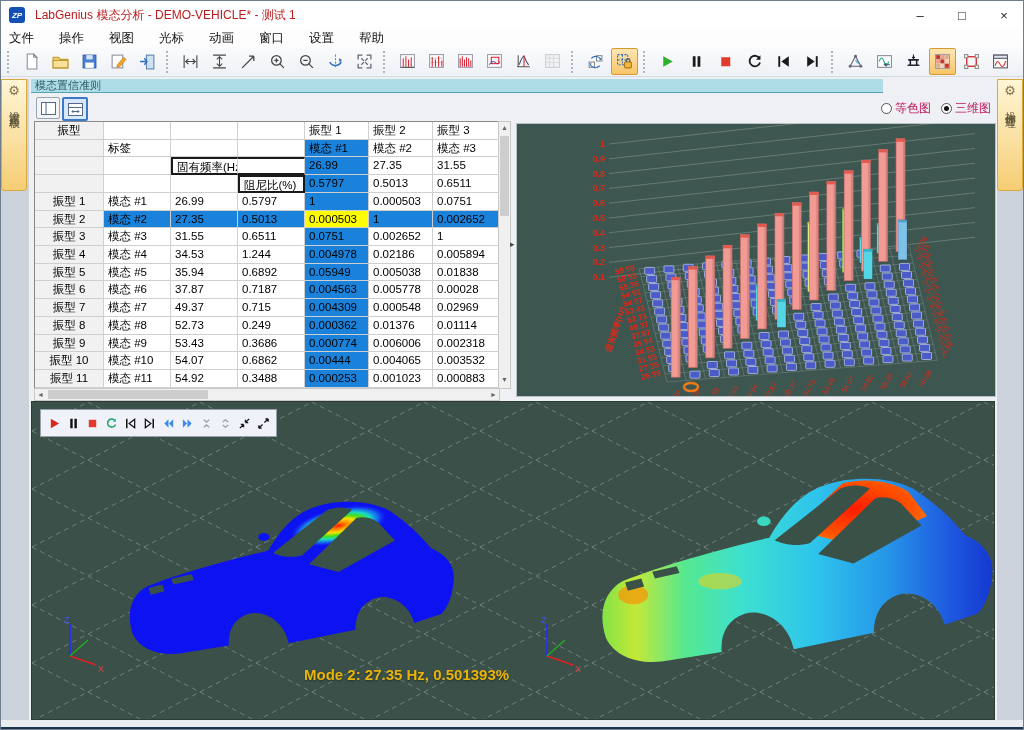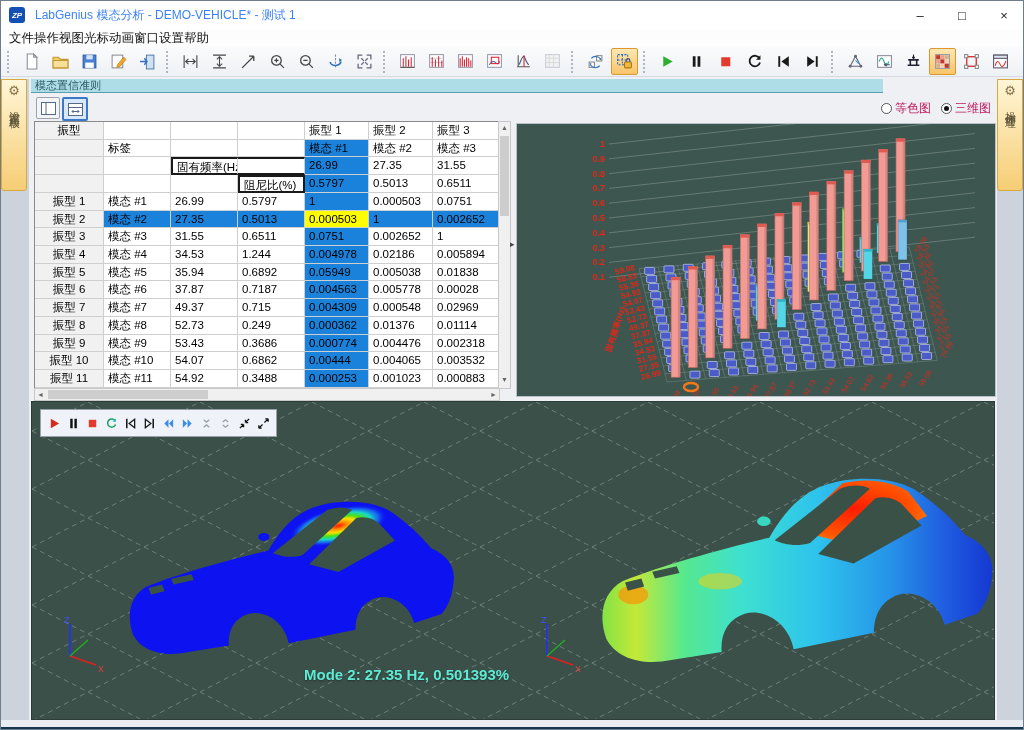--- a/index.html
+++ b/index.html
@@ -1,24 +1,24 @@
 <!DOCTYPE html>
 <html><head>
 <meta charset="utf-8">
 <style>
   html,body{margin:0;padding:0;background:#555;font-family:"Liberation Sans",sans-serif;}
   .window{position:relative;width:1024px;height:730px;background:#eef0f3;border:1px solid #6f7d8c;box-sizing:border-box;overflow:hidden;}
   
   .titlebar{position:absolute;left:0;top:0;width:1024px;height:28px;background:#ffffff;border-bottom:1px solid #e4e4e4;display:flex;align-items:center;}
   .app-logo{width:16px;height:16px;margin:0 10px 0 8px;background:#1450b4;border-radius:3px;color:#fff;font-size:8px;font-weight:bold;font-style:italic;display:flex;align-items:center;justify-content:center;}
-  .app-title{font-size:12px;color:#3b82f6;}
+  .app-title{font-size:12px;color:#b91c1c;}
   .win-controls{margin-left:auto;display:flex;height:28px;}
   .win-btn{width:42px;height:28px;display:flex;align-items:center;justify-content:center;font-size:13px;color:#222;cursor:default;}
   
-  .menubar{position:absolute;left:0;top:28px;width:1024px;height:18px;background:#fdfdfd;display:flex;align-items:center;padding-left:8px;box-sizing:border-box;}
+  .menubar{position:absolute;left:0;top:28px;width:1024px;height:18px;background:#fdfdfd;display:flex;align-items:center;padding-left:8px;gap:25px;box-sizing:border-box;}
   .menu-item{font-size:12.5px;color:#111;}
   
   .toolbar{position:absolute;left:0;top:46px;width:1024px;height:30px;background:linear-gradient(#fafbfc,#eef1f5);border-bottom:1px solid #d7dbe1;display:flex;align-items:center;padding-left:2px;box-sizing:border-box;}
   .grip{width:4px;height:22px;border-left:2px dotted #aeb6c2;margin:0 4px;}
   .tbtn{width:25px;height:25px;display:flex;align-items:center;justify-content:center;border:1px solid transparent;border-radius:2px;margin:0 1px;}
   .tbtn.active{background:linear-gradient(#fde7b4,#f8c568);border:1px solid #d89a2e;}
   .tbtn svg{display:block;}
   
   .strip{position:absolute;top:78px;width:28px;height:642px;background:#ccd3dc;}
   .strip.left{left:0;}
@@ -52,21 +52,21 @@
   .radio{width:11px;height:11px;border:1px solid #555;border-radius:50%;background:#fff;display:inline-block;box-sizing:border-box;}
   .radio.on::after{content:"";display:block;width:5px;height:5px;background:#111;border-radius:50%;margin:2px;}
   .radio-label{font-size:12px;color:#be185d;margin-left:3px;}
   .radio-group{display:flex;align-items:center;}
   
   .mac-plot{position:absolute;left:515px;top:122px;width:478px;height:272px;border:1px solid #b9c2c8;box-sizing:content-box;}
   
   .viewport{position:absolute;left:30px;top:400px;width:964px;height:319px;background:#3b5049;border:1px solid #2c3d38;box-sizing:border-box;}
   .anim-toolbar{position:absolute;left:8px;top:7px;height:26px;background:#eff3f9;border:1px solid #98a0aa;display:flex;align-items:center;padding:0 5px;gap:3px;}
   .abtn{width:16px;height:16px;display:flex;align-items:center;justify-content:center;}
-  .annotation{position:absolute;color:#5eead4;font-size:15px;font-weight:bold;text-shadow:0 1px 2px rgba(0,0,0,.4);}
+  .annotation{position:absolute;color:#eab308;font-size:15px;font-weight:bold;text-shadow:0 1px 2px rgba(0,0,0,.4);}
   .bottom-strip{position:absolute;left:0;top:719px;width:1024px;height:7px;background:#e9edf2;}
   .bottom-line{position:absolute;left:0;top:726px;width:1024px;height:4px;background:#17364f;}
 </style>
 </head>
 <body>
 
 <div class="window">
 
   <div class="titlebar">
     <div class="app-logo">ZP</div>
@@ -422,21 +422,21 @@
       <div class="cell">52.73</div>
       <div class="cell">0.249</div>
       <div class="cell sel">0.000362</div>
       <div class="cell">0.01376</div>
       <div class="cell">0.01114</div>
       <div class="cell c0">振型 9</div>
       <div class="cell">模态 #9</div>
       <div class="cell">53.43</div>
       <div class="cell">0.3686</div>
       <div class="cell sel">0.000774</div>
-      <div class="cell">0.004476</div>
+      <div class="cell">0.006006</div>
       <div class="cell">0.002318</div>
       <div class="cell c0">振型 10</div>
       <div class="cell">模态 #10</div>
       <div class="cell">54.07</div>
       <div class="cell">0.6862</div>
       <div class="cell sel">0.00444</div>
       <div class="cell">0.004065</div>
       <div class="cell">0.003532</div>
       <div class="cell c0">振型 11</div>
       <div class="cell">模态 #11</div>

